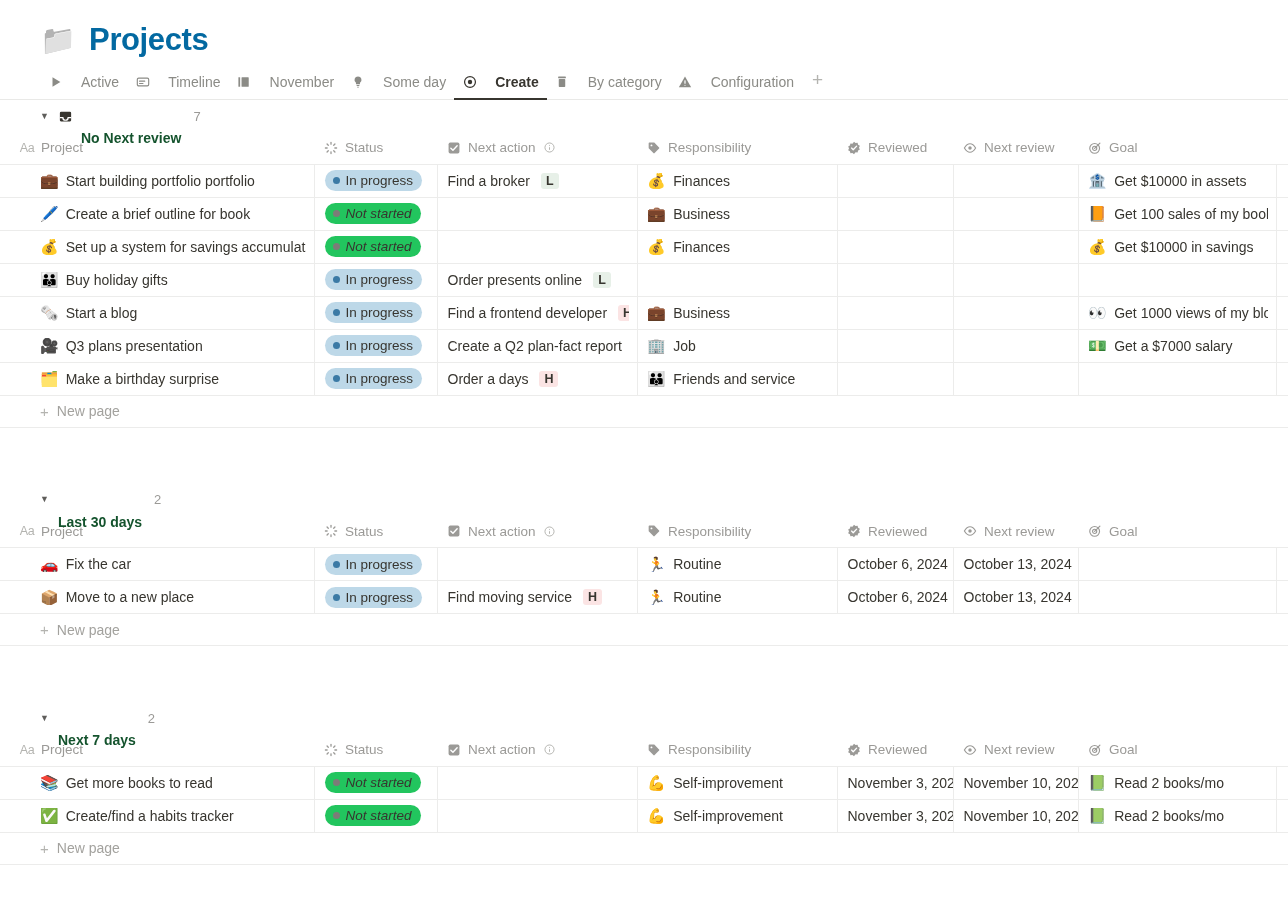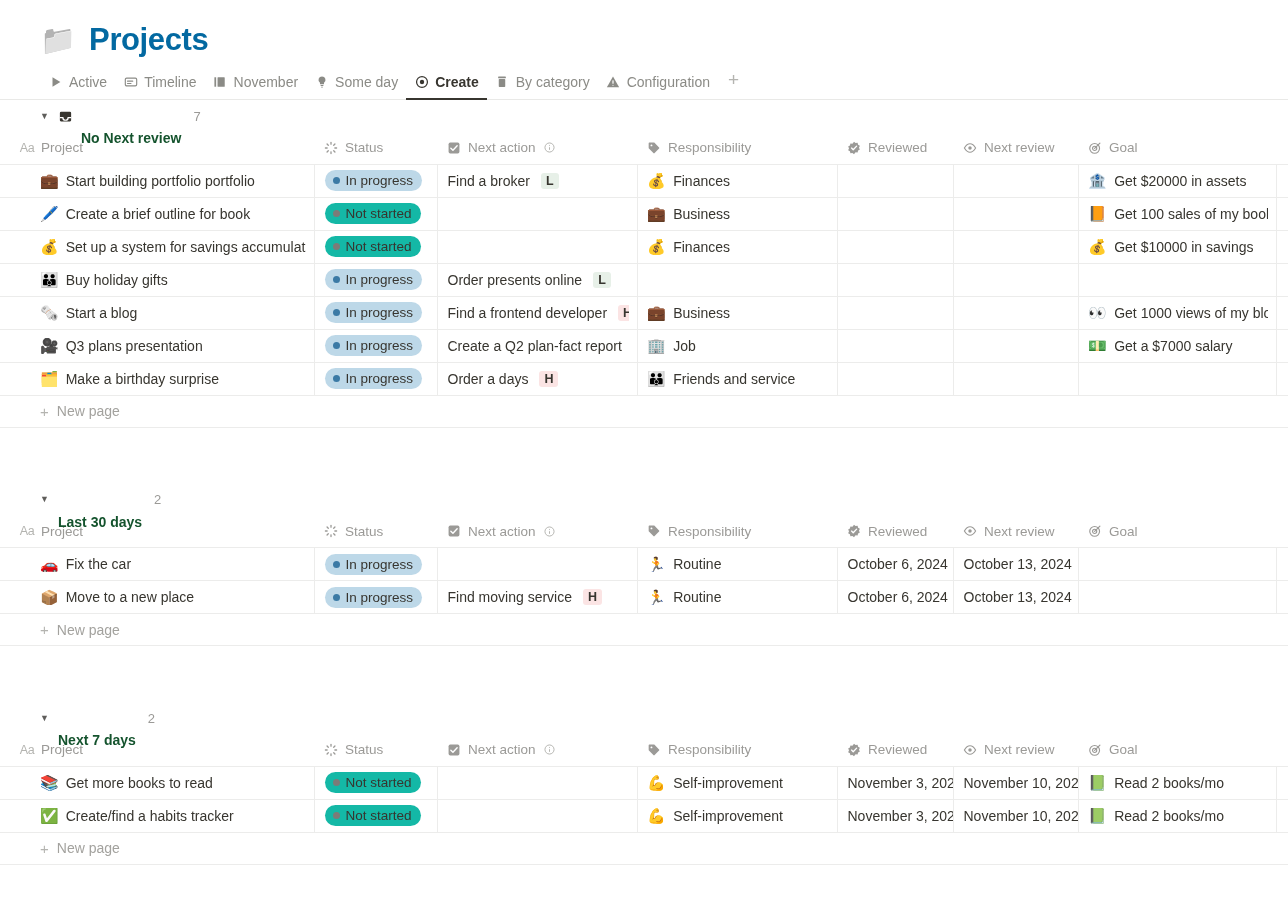--- a/index.html
+++ b/index.html
@@ -22,21 +22,21 @@
   .page-title { font-size: 31px; font-weight: bold; letter-spacing: -0.4px; color: #0369a1; }
 
   
   .tabbar {
     display: flex; align-items: flex-end; gap: 0;
     padding: 14px 0 0 40px;
     border-bottom: 1px solid #e9e9e7;
     height: 42px;
   }
   .tab {
-    display: flex; align-items: center; gap: 6px;
+    display: flex; align-items: center; gap: 18px;
     font-size: 14px; color: #8b8b86;
     padding: 0 8px 9px 8px;
     cursor: pointer; white-space: nowrap;
     position: relative;
   }
   .tab .tabicon { display: inline-flex; width: 15px; height: 15px; align-items: center; justify-content: center; }
   .tab.active { color: #37352f; font-weight: bold; }
   .tab.active::after {
     content: ""; position: absolute; left: 0; right: 0; bottom: -1px;
     height: 2px; background: #37352f;
@@ -93,21 +93,21 @@
   .linktext { text-decoration: underline; text-decoration-color: #d6d5d2; text-underline-offset: 3px; }
 
   .pill {
     display: inline-flex; align-items: center; gap: 6px;
     border-radius: 11px; padding: 2px 9px 2px 8px;
     font-size: 13.5px; line-height: 17px; color: #37352f;
   }
   .pill .dot { width: 7px; height: 7px; border-radius: 50%; flex: 0 0 auto; }
   .pill.inprogress { background: #bdd8e8; }
   .pill.inprogress .dot { background: #3b7aa5; }
-  .pill.notstarted { background: #14b8a6; }
+  .pill.notstarted { background: #22c55e; font-style: italic; }
   .pill.notstarted .dot { background: #7c7b78; }
 
   .prio {
     display: inline-flex; align-items: center; justify-content: center;
     font-size: 12.5px; font-weight: bold; border-radius: 3px;
     padding: 1px 5px; margin-left: 4px; color: #37352f; flex: 0 0 auto;
   }
   .prio.L { background: #e7f0e8; }
   .prio.H { background: #fbe4e4; }
 
@@ -340,21 +340,21 @@
                 <span class="cell-flex">
                   <span class="emoji">💰</span>
                   <span class="linktext">Finances</span>
                 </span>
               </td>
               <td><span></span></td>
               <td><span></span></td>
               <td>
                 <span class="cell-flex">
                   <span class="emoji">🏦</span>
-                  <span class="linktext">Get $20000 in assets</span>
+                  <span class="linktext">Get $10000 in assets</span>
                 </span>
               </td>
               <td class="tail"></td>
             </tr>
             <tr>
               <td>
                 <span class="cell-flex">
                   <span class="emoji">🖊️</span>
                   <span class="linktext">Create a brief outline for book</span>
                 </span>

